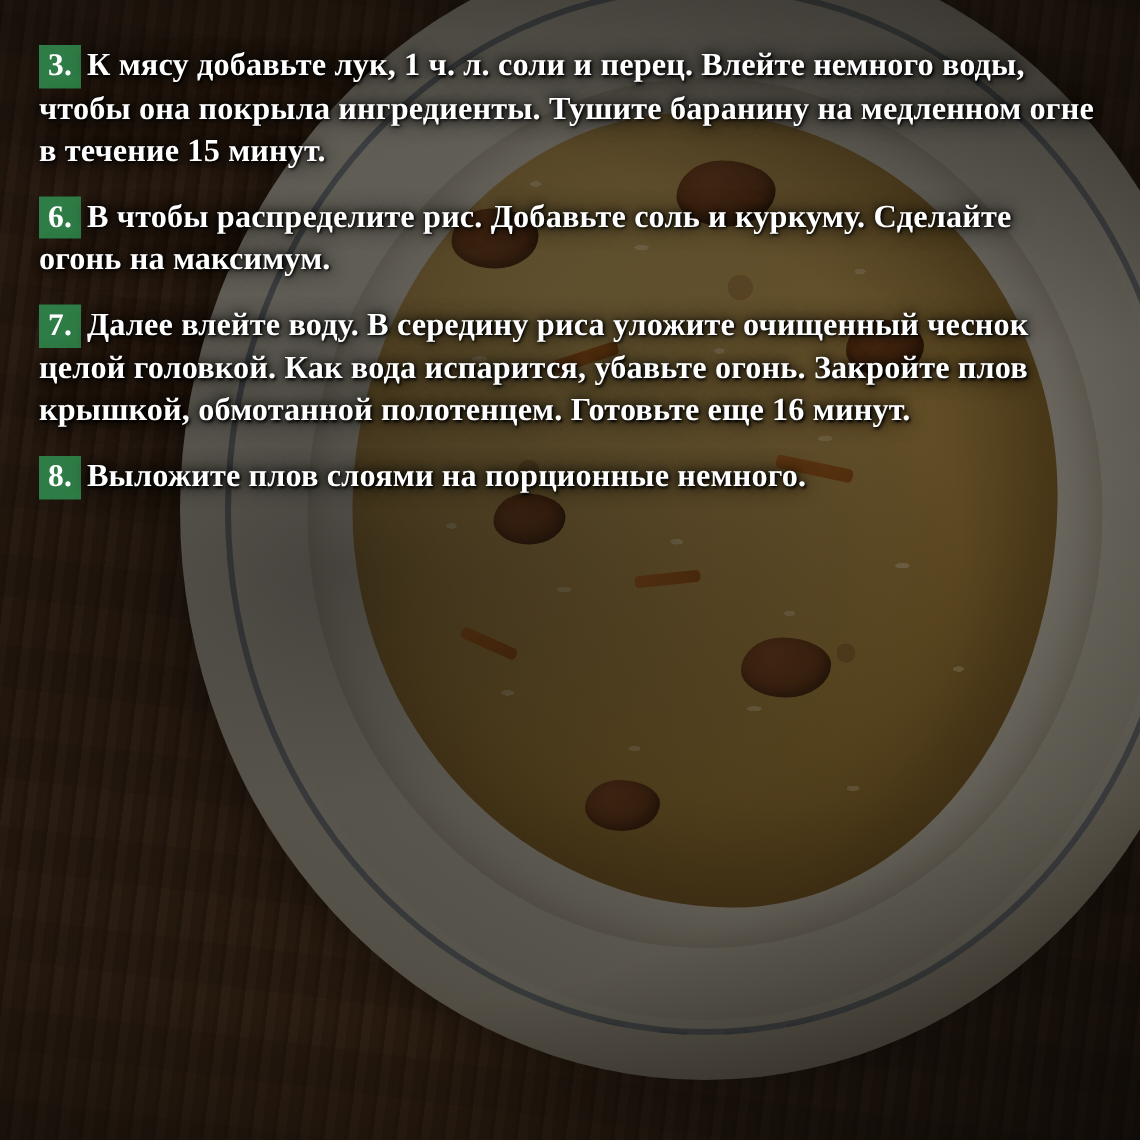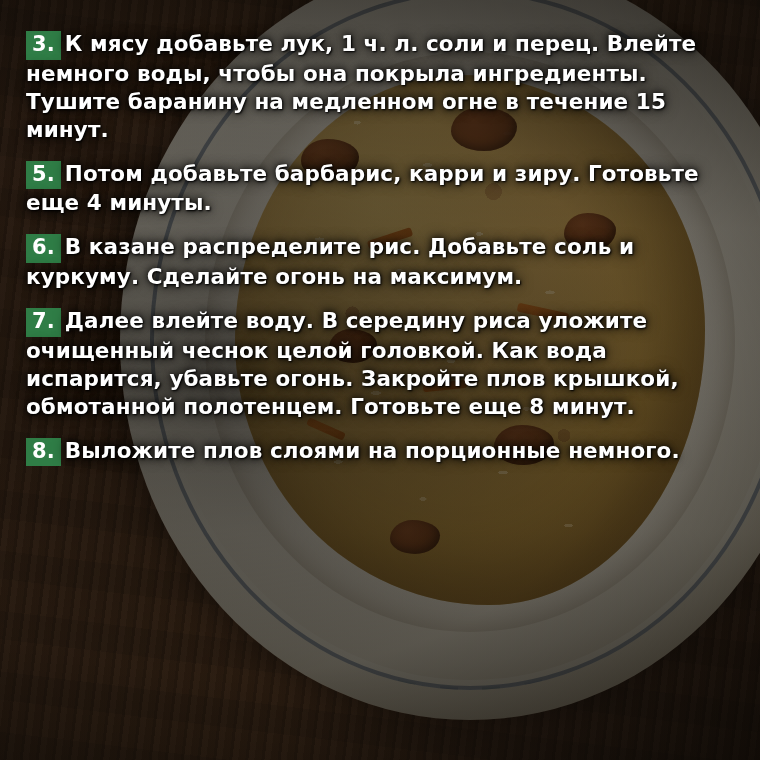--- a/index.html
+++ b/index.html
@@ -171,20 +171,21 @@
     left: 0;
     top: 0;
     width: 760px;
     height: 760px;
     padding: 30px 26px 18px 26px;
     box-sizing: border-box;
   }
 
   .step {
     margin-bottom: 16px;
+    font-family: Liberation Serif, serif;
   }
   .step-body {
     font-size: 21.5px;
     line-height: 1.30;
     font-weight: bold;
     color: #ffffff;
     text-shadow:
       0 0 6px rgba(0,0,0,0.95),
       0 0 14px rgba(0,0,0,0.85),
       1px 1px 2px rgba(0,0,0,0.95);
@@ -237,30 +238,27 @@
 
   <div class="vignette"></div>
 
   <div class="content">
 
     <div class="step">
       <div class="step-body"><span class="num">3.</span><span class="step-text">К мясу добавьте лук, 1 ч. л. соли и перец. Влейте немного воды, чтобы она покрыла ингредиенты. Тушите баранину на медленном огне в течение 15 минут.</span></div>
     </div>
 
 
-    <div class="step">
-      <div class="step-body"><span class="num">5.</span><span class="step-text">Потом добавьте барбарис, карри и зиру. Готовьте еще 4 минуты.</span></div>
-    </div>
-
-    <div class="step">
-      <div class="step-body"><span class="num">6.</span><span class="step-text">В казане распределите рис. Добавьте соль и куркуму. Сделайте огонь на максимум.</span></div>
-    </div>
-
-    <div class="step">
-      <div class="step-body"><span class="num">7.</span><span class="step-text">Далее влейте воду. В середину риса уложите очищенный чеснок целой головкой. Как вода испарится, убавьте огонь. Закройте плов крышкой, обмотанной полотенцем. Готовьте еще 8 минут.</span></div>
+
+    <div class="step">
+      <div class="step-body"><span class="num">6.</span><span class="step-text">В чтобы распределите рис. Добавьте соль и куркуму. Сделайте огонь на максимум.</span></div>
+    </div>
+
+    <div class="step">
+      <div class="step-body"><span class="num">7.</span><span class="step-text">Далее влейте воду. В середину риса уложите очищенный чеснок целой головкой. Как вода испарится, убавьте огонь. Закройте плов крышкой, обмотанной полотенцем. Готовьте еще 16 минут.</span></div>
     </div>
 
     <div class="step">
       <div class="step-body"><span class="num">8.</span><span class="step-text">Выложите плов слоями на порционные немного.</span></div>
     </div>
 
   </div>
 </div>
 
 </body></html>

